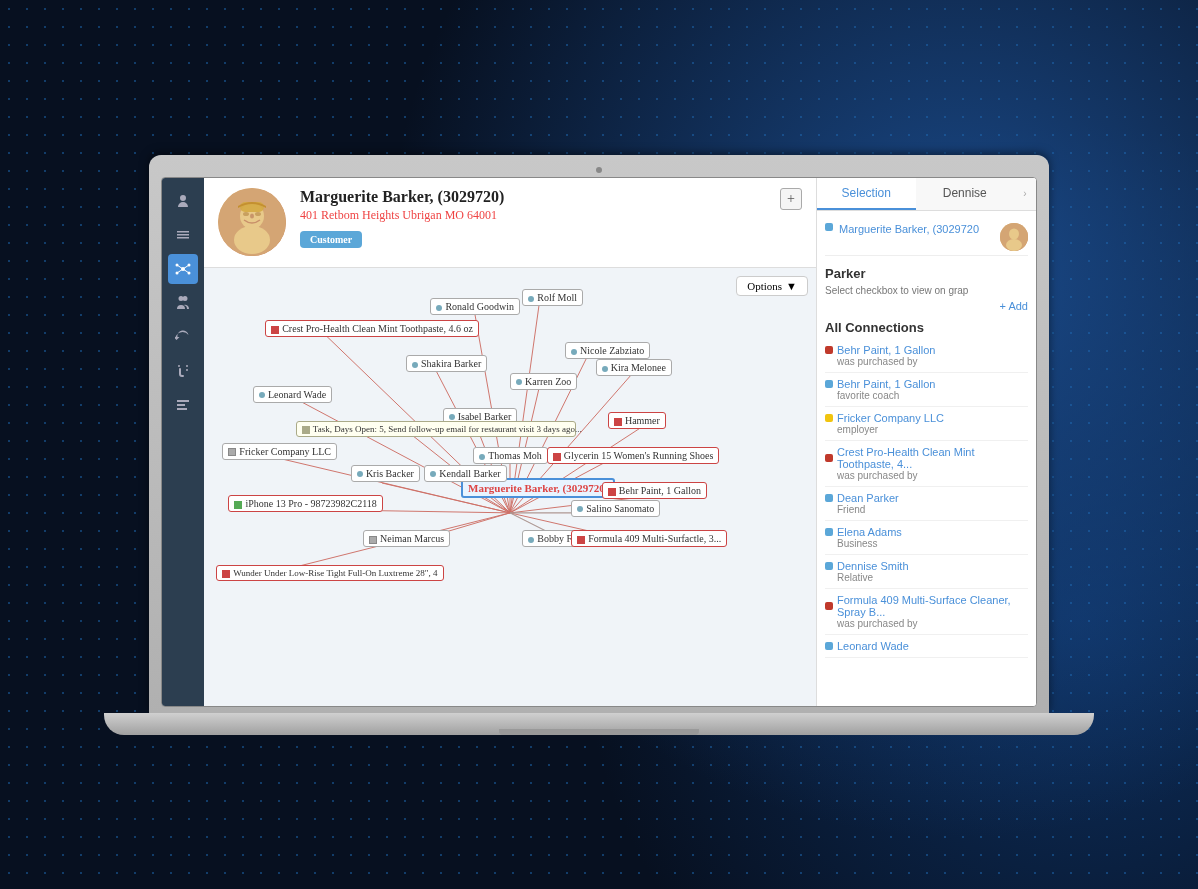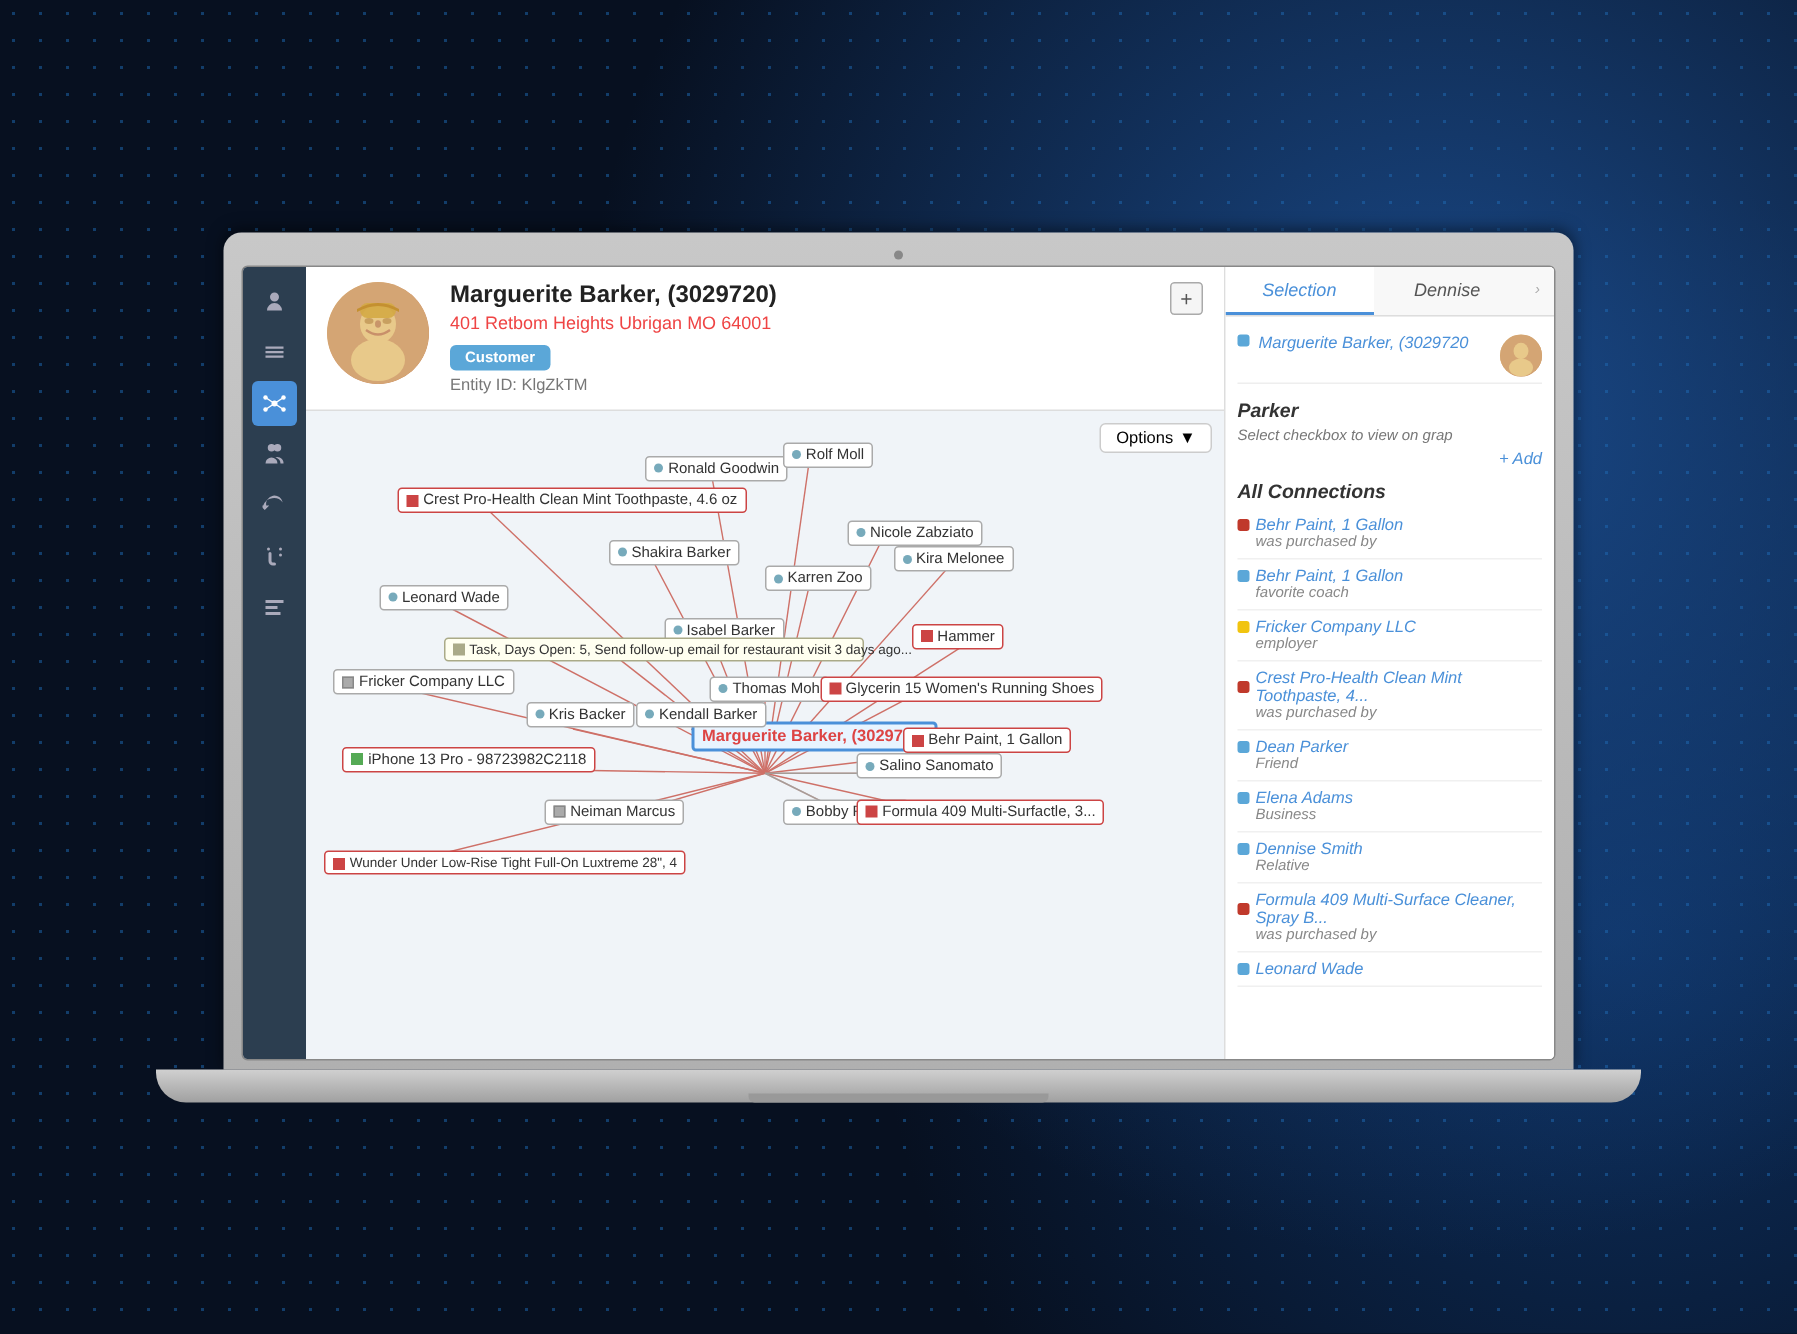--- a/index.html
+++ b/index.html
@@ -117,20 +117,21 @@
       background: #4a90d9;
       color: #fff;
     }
 
     
     .main-content {
       display: flex;
       flex-direction: column;
       flex: 1;
       overflow: hidden;
+      font-family: Liberation Serif, serif;
     }
 
     
     .profile-header {
       display: flex;
       align-items: flex-start;
       padding: 10px 14px;
       background: #fff;
       border-bottom: 1px solid #ddd;
       gap: 14px;
@@ -269,21 +270,20 @@
 
     
     .right-panel {
       width: 220px;
       background: #fff;
       border-left: 1px solid #ddd;
       display: flex;
       flex-direction: column;
       flex-shrink: 0;
       overflow-y: auto;
-      font-style: italic;
     }
 
     .right-panel-tabs {
       display: flex;
       border-bottom: 1px solid #ddd;
       background: #f8f8f8;
     }
 
     .right-tab {
       flex: 1;
@@ -468,21 +468,20 @@
                 <path d="M26 32 Q34 38 42 32" stroke="#c8906a" stroke-width="1.5" fill="none"></path>
                 <rect x="22" y="14" width="24" height="10" rx="5" fill="#d4aa44" opacity="0.9"></rect>
                 <path d="M20 18 Q34 10 48 18 L48 20 Q34 12 20 20 Z" fill="#c49030"></path>
               </svg>
             </div>
 
             <div class="profile-info">
               <div class="profile-name">Marguerite Barker, (3029720)</div>
               <div class="profile-address">401 Retbom Heights Ubrigan MO 64001</div>
               <span class="profile-badge">Customer</span>
-              <div class="profile-entity">Entity ID: KlgZkTM</div>
             </div>
 
             <div class="profile-add-btn">+</div>
           </div>
 
           <div class="graph-area">
             <div class="options-btn">
               <span>Options</span>
               <span>▼</span>
             </div>

